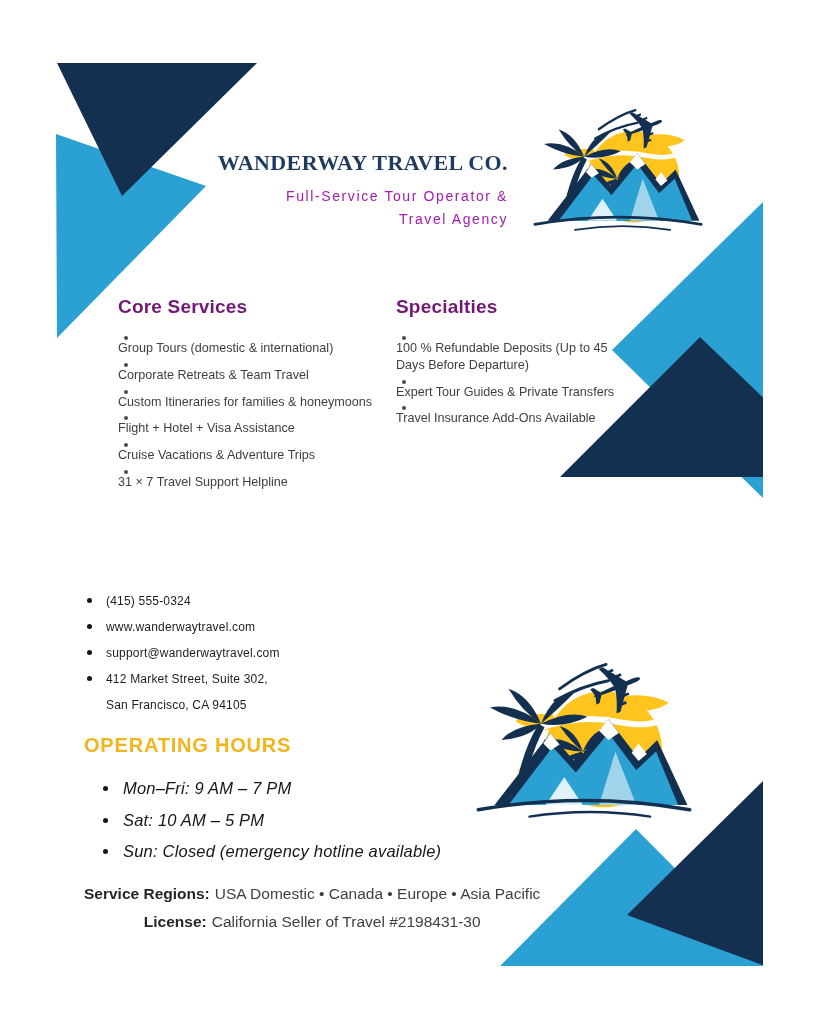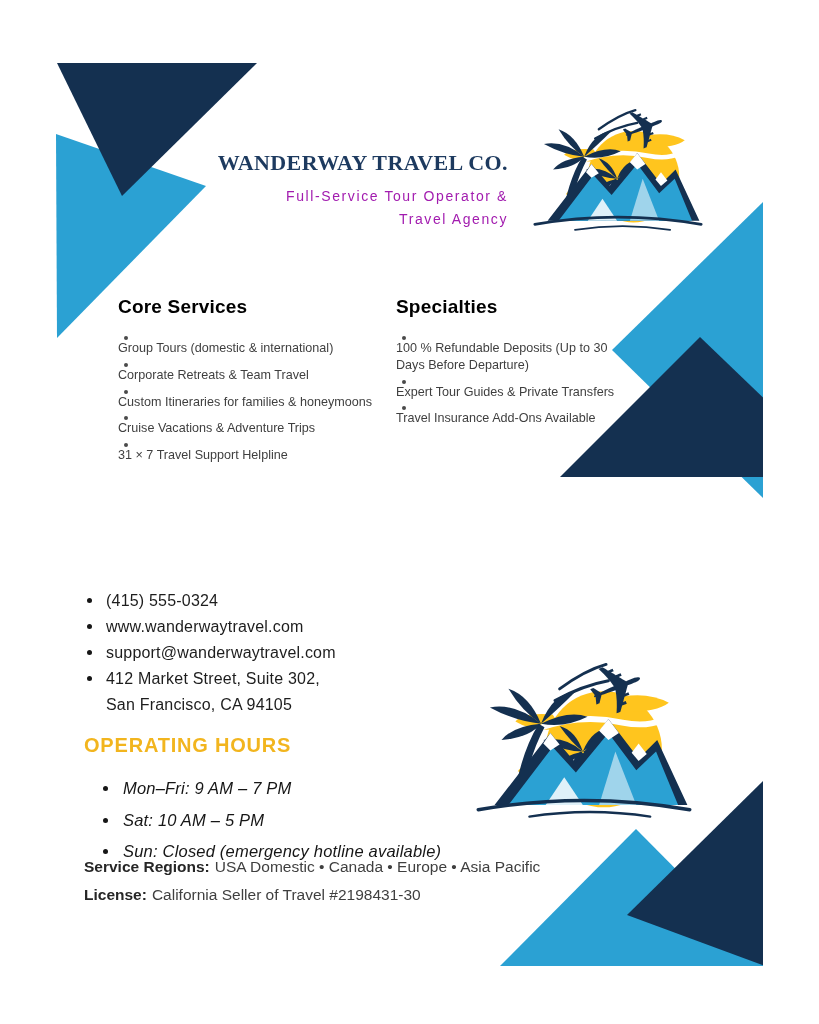--- a/index.html
+++ b/index.html
@@ -20,40 +20,40 @@
   .brandblock{position:absolute;top:150px;right:311px;text-align:right;}
   .brand-name{font-family:"Liberation Serif",serif;font-weight:bold;font-size:22px;
               letter-spacing:.4px;color:#1d3a5f;white-space:nowrap;}
   .tagline{margin-top:9px;font-size:14px;line-height:23px;letter-spacing:1.6px;color:#a21caf;}
   .logo-top{position:absolute;left:522px;top:90px;width:192px;height:148px;}
   .logo-bottom{position:absolute;left:462px;top:640px;width:244px;height:186px;}
   
   .col{position:absolute;top:296px;}
   .col-services{left:118px;width:280px;}
   .col-specialties{left:396px;width:232px;}
-  .col h2{margin:0 0 12px 0;font-size:19px;font-weight:bold;color:#000000;letter-spacing:.2px;}
+  .col h2{margin:0 0 12px 0;font-size:19px;font-weight:bold;color:#701a75;letter-spacing:.2px;}
   .blist{margin:0;padding:0;list-style:none;}
   .blist li{display:flex;font-size:12.6px;line-height:16.8px;color:#3f3f3f;flex-direction:column;}
   .blist .dot{flex:0 0 auto;width:4px;height:4px;border-radius:50%;background:#4a4a4a;
               margin:6px 10px 0 6px;}
   
   .contact{position:absolute;left:84px;top:588px;}
   .clist{margin:0;padding:0;list-style:none;}
-  .clist li{display:flex;font-size:16px;line-height:26px;color:#1d1d1d;letter-spacing:.2px;}
+  .clist li{display:flex;font-size:12px;line-height:26px;color:#1d1d1d;letter-spacing:.2px;}
   .clist .dot{flex:0 0 auto;width:5px;height:5px;border-radius:50%;background:#161616;
               margin:10px 14px 0 3px;}
   
   .hours{position:absolute;left:84px;top:734px;}
   .hours h2{margin:0 0 15px 0;font-size:20px;font-weight:bold;letter-spacing:.8px;color:#f2b51e;}
   .hlist{margin:16px;padding:0;list-style:none;font-style:italic;}
   .hlist li{display:flex;font-size:16.5px;line-height:31.5px;color:#161616;letter-spacing:.2px;}
   .hlist .dot{flex:0 0 auto;width:5px;height:5px;border-radius:50%;background:#161616;
               margin:13px 15px 0 3px;}
   
-  .footer{position:absolute;left:84px;top:853px;font-size:15.5px;line-height:28px;color:#3f3f3f;}
+  .footer{position:absolute;left:84px;top:880px;font-size:15.5px;line-height:28px;color:#3f3f3f;text-align:center;}
   .footer .lbl{font-weight:bold;color:#262626;margin-right:5px;}
 </style>
 </head>
 <body>
 
 <div class="page" style="--navy:#143050;--cyan:#2BA1D3;">
 
   <div class="deco">
     <div class="tri cyan tl-cyan"></div>
     <div class="tri navy tl-navy"></div>
@@ -137,35 +137,39 @@
       <li>
           <span class="dot"></span>
           <span>Corporate Retreats &amp; Team Travel</span>
         </li>
       <li>
           <span class="dot"></span>
           <span>Custom Itineraries for families &amp; honeymoons</span>
         </li>
       <li>
           <span class="dot"></span>
+          <span>Flight + Hotel + Visa Assistance</span>
+        </li>
+      <li>
+          <span class="dot"></span>
           <span>Cruise Vacations &amp; Adventure Trips</span>
         </li>
       <li>
           <span class="dot"></span>
           <span>31 × 7 Travel Support Helpline</span>
         </li>
     </ul>
   </div>
 
   <div class="col col-specialties">
     <h2>Specialties</h2>
     <ul class="blist">
       <li>
           <span class="dot"></span>
-          <span>100 % Refundable Deposits (Up to 30 Days Before Departure)</span>
+          <span>100 % Refundable Deposits (Up to 45 Days Before Departure)</span>
         </li>
       <li>
           <span class="dot"></span>
           <span>Expert Tour Guides &amp; Private Transfers</span>
         </li>
       <li>
           <span class="dot"></span>
           <span>Travel Insurance Add-Ons Available</span>
         </li>
     </ul>

